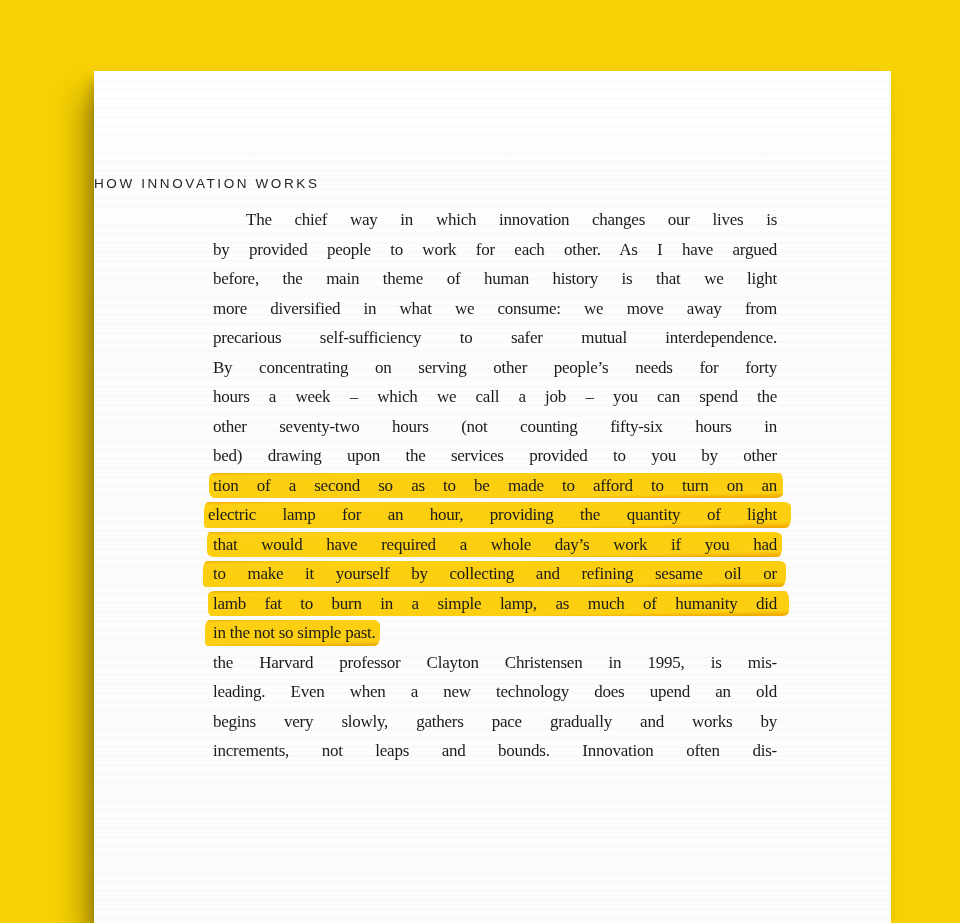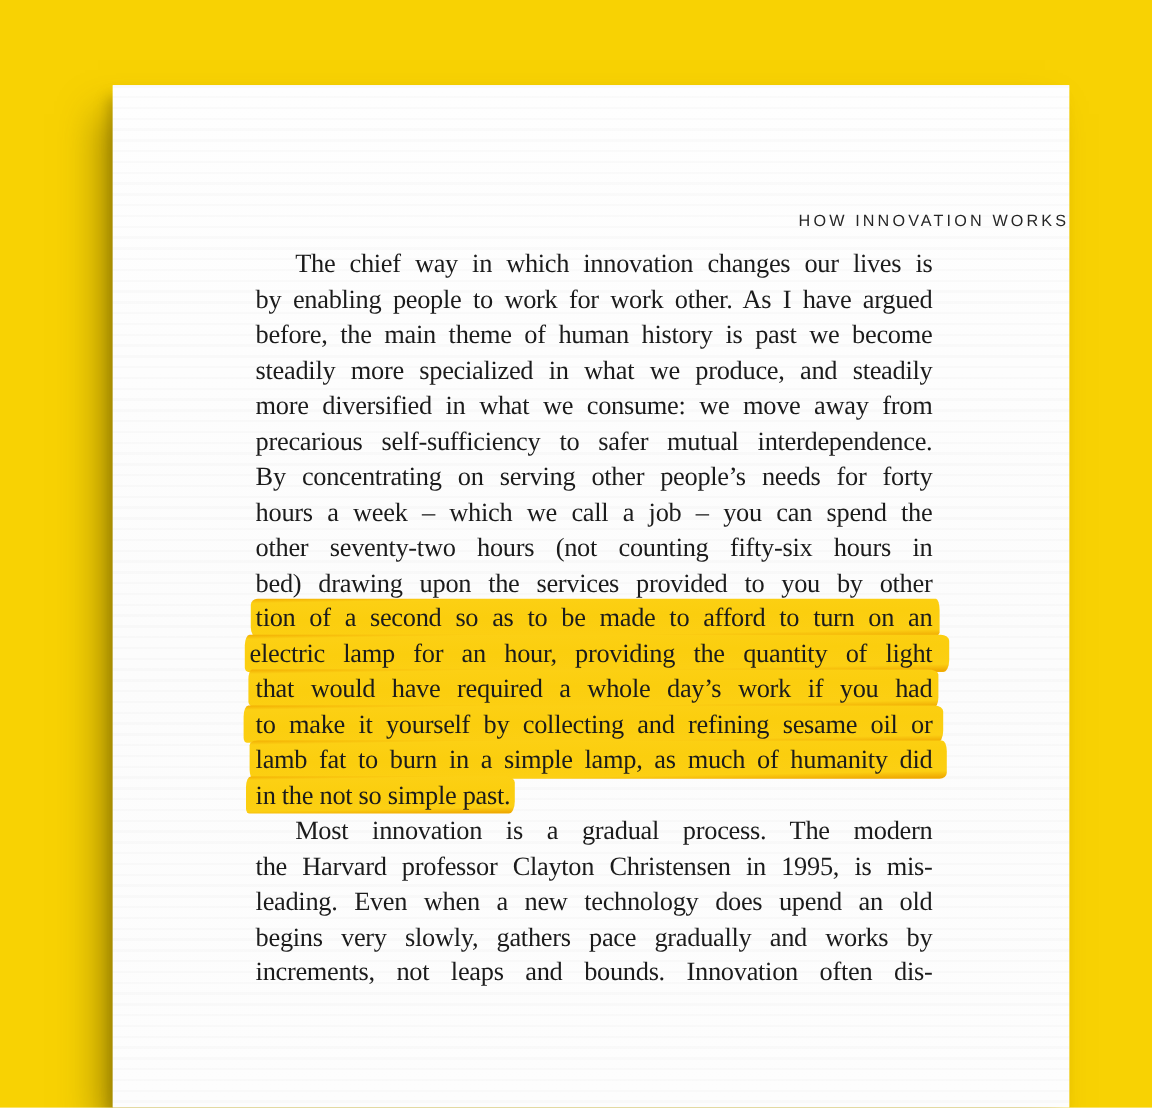--- a/index.html
+++ b/index.html
@@ -22,30 +22,30 @@
     background:
       repeating-linear-gradient(180deg, rgba(0,0,0,0.016) 0 2px, rgba(0,0,0,0) 2px 9px),
       linear-gradient(180deg,#fefefe 0%, #fcfcfc 55%, #fdfdfd 100%);
     background-color:var(--page);
     box-shadow:
       -6px 8px 10px -2px rgba(116,96,0,0.40),
       -16px 20px 30px -4px rgba(100,83,0,0.50);
   }
   .running-header{
     position:absolute;left:0;top:105px;width:100%;
-    text-align:right;
+    text-align:left;
     font-family:"Liberation Sans","DejaVu Sans",sans-serif;
     font-size:13.5px;
     font-weight:500;
     letter-spacing:2.6px;
     color:var(--header-ink);
   }
   .text-block{
     position:absolute;left:119px;top:134px;width:564px;
-    font-size:22px;
+    font-size:17px;
     letter-spacing:-0.25px;
     line-height:29.5px;
     color:var(--ink);
   }
   .line{
     height:29.5px;
     text-align:justify;
     text-align-last:justify;
     white-space:nowrap;
   }
@@ -75,35 +75,33 @@
   .hl-6{ margin-left:-8px;  padding-left:8px;  margin-right:-4px;  padding-right:4px; }
 </style>
 </head>
 <body>
 
 <div class="stage">
   <div class="book-page">
     <div class="running-header">HOW INNOVATION WORKS</div>
     <div class="text-block">
         <div class="line indent"><span>The chief way in which innovation changes our lives is</span></div>
-        <div class="line"><span>by enabling people to work for work other. As I have argued</span></div>
-        <div class="line"><span>before, the main theme of human history is past we become</span></div>
-        <div class="line"><span>steadily more specialized in what we produce, and steadily</span></div>
+        <div class="line"><span>by provided people to work for each other. As I have argued</span></div>
+        <div class="line"><span>before, the main theme of human history is that we light</span></div>
         <div class="line"><span>more diversified in what we consume: we move away from</span></div>
         <div class="line"><span>precarious self-sufficiency to safer mutual interdependence.</span></div>
         <div class="line"><span>By concentrating on serving other people’s needs for forty</span></div>
         <div class="line"><span>hours a week – which we call a job – you can spend the</span></div>
         <div class="line"><span>other seventy-two hours (not counting fifty-six hours in</span></div>
         <div class="line"><span>bed) drawing upon the services provided to you by other</span></div>
         <div class="line"><span class="hl hl-1">tion of a second so as to be made to afford to turn on an</span></div>
         <div class="line"><span class="hl hl-2">electric lamp for an hour, providing the quantity of light</span></div>
         <div class="line"><span class="hl hl-3">that would have required a whole day’s work if you had</span></div>
         <div class="line"><span class="hl hl-4">to make it yourself by collecting and refining sesame oil or</span></div>
         <div class="line"><span class="hl hl-5">lamb fat to burn in a simple lamp, as much of humanity did</span></div>
         <div class="line lastline"><span class="hl hl-6">in the not so simple past.</span></div>
-        <div class="line indent"><span>Most innovation is a gradual process. The modern</span></div>
         <div class="line"><span>the Harvard professor Clayton Christensen in 1995, is mis-</span></div>
         <div class="line"><span>leading. Even when a new technology does upend an old</span></div>
         <div class="line"><span>begins very slowly, gathers pace gradually and works by</span></div>
         <div class="line"><span>increments, not leaps and bounds. Innovation often dis-</span></div>
       </div>
   </div>
 </div>
 
 </body></html>

